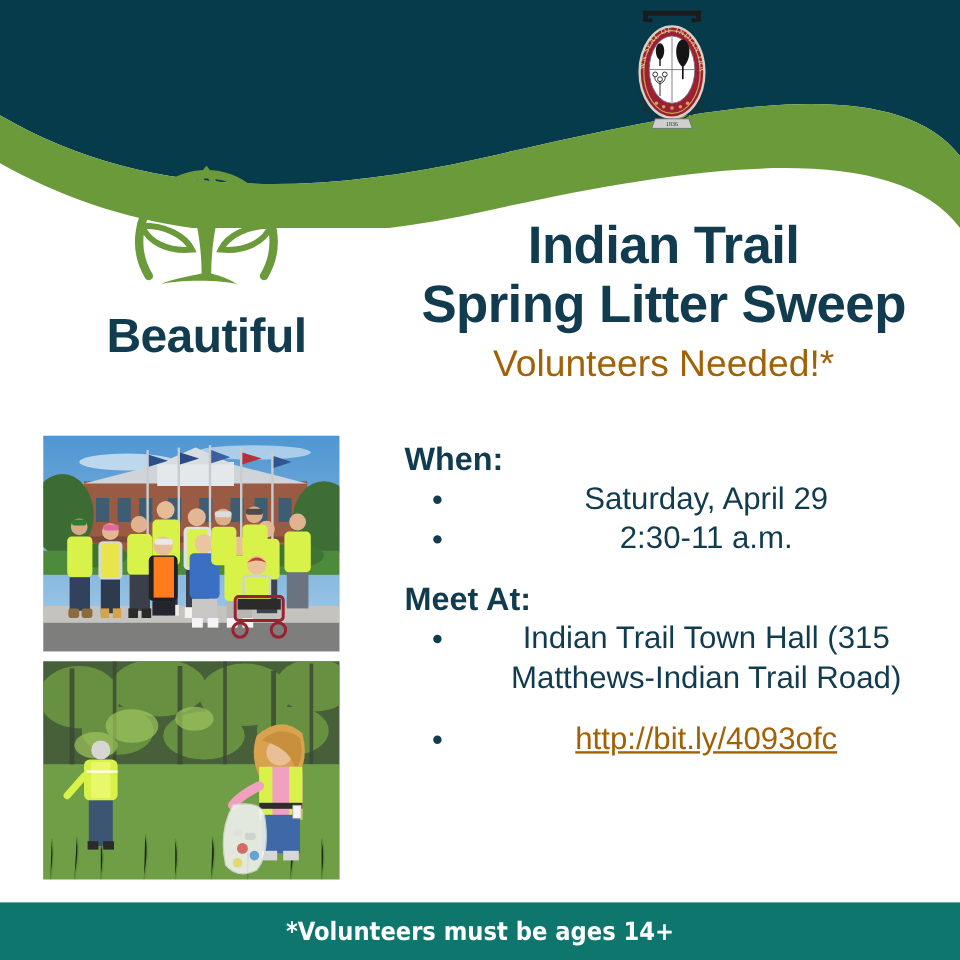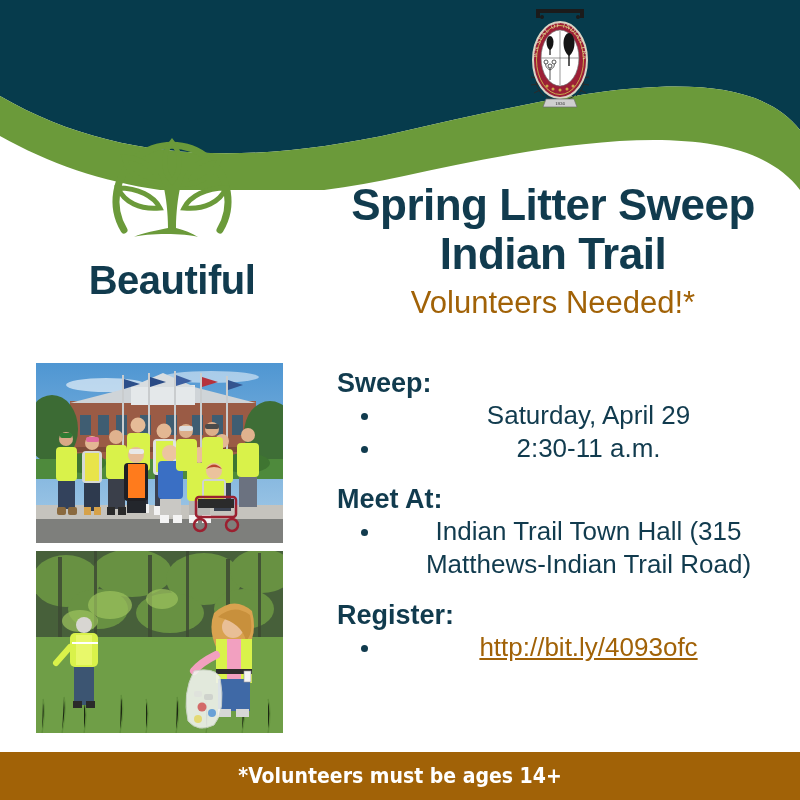--- a/index.html
+++ b/index.html
@@ -64,21 +64,21 @@
   }
   ul.sec-list li::before{
     content:"";position:absolute;left:2px;top:14px;width:7px;height:7px;
     border-radius:50%;background:#113b4e;
   }
   .link{text-decoration:underline;color:#a16207;}
 
   
   .footer{
     position:absolute;left:0;top:752px;width:800px;height:48px;
-    background:#a16207;display:flex;align-items:center;justify-content:center;
+    background:#0f766e;display:flex;align-items:center;justify-content:center;
   }
   .footer-text{
     color:#ffffff;font-weight:bold;font-size:21px;letter-spacing:0px;
     font-family:"DejaVu Sans Condensed","Liberation Sans",sans-serif;
   }
 </style>
 </head>
 <body>
 
 <div id="poster">
@@ -426,41 +426,40 @@
         <circle cx="166" cy="156" r="4.5" fill="#cf4b4b" opacity="0.8"></circle>
         <circle cx="176" cy="162" r="4" fill="#4a8fd4" opacity="0.8"></circle>
         <circle cx="162" cy="168" r="4" fill="#e4d45a" opacity="0.8"></circle>
         <rect x="168" y="143" width="9" height="6" rx="2" fill="#cfd3cd"></rect>
         <rect x="158" y="140" width="8" height="6" rx="2" fill="#dfe2dc"></rect>
       </g>
     </svg>
   </div>
 
   <div class="right">
+    <div class="title">Indian Trail</div>
     <div class="title">Spring Litter Sweep</div>
-    <div class="title">Indian Trail</div>
     <div class="subtitle">Volunteers Needed!*</div>
   </div>
 
   <div class="details" id="details-root">
       <div class="sec">
-        <div class="sec-head">Sweep:</div>
+        <div class="sec-head">When:</div>
         <ul class="sec-list">
           <li>Saturday, April 29</li>
           <li>2:30-11 a.m.</li>
         </ul>
       </div>
       <div class="sec">
         <div class="sec-head">Meet At:</div>
         <ul class="sec-list">
           <li>Indian Trail Town Hall (315 Matthews-Indian Trail Road)</li>
         </ul>
       </div>
       <div class="sec">
-        <div class="sec-head">Register:</div>
         <ul class="sec-list">
           <li><span class="link">http://bit.ly/4093ofc</span></li>
         </ul>
       </div>
     </div>
 
   <div class="footer">
     <div class="footer-text">*Volunteers must be ages 14+</div>
   </div>
 

